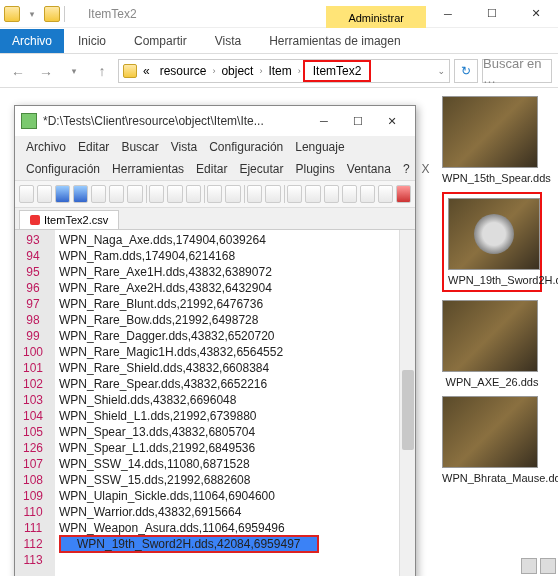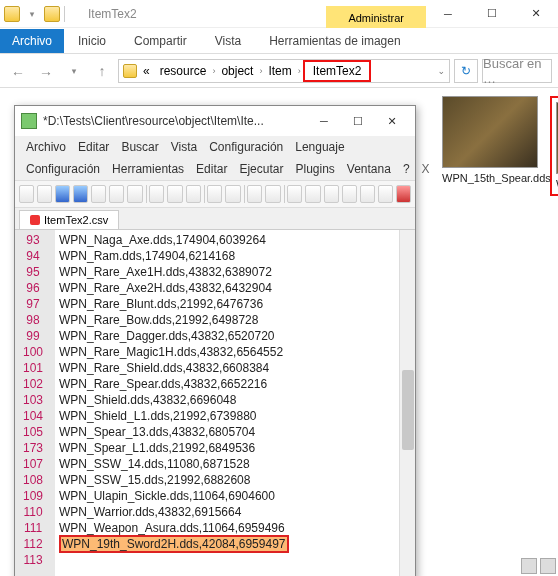--- a/index.html
+++ b/index.html
@@ -26,21 +26,21 @@
 .nav-btn { width:24px; height:24px; display:flex; align-items:center; justify-content:center; color:#888; font-size:14px; border-radius:3px; }
 .addr-box { flex:1; height:24px; border:1px solid #ccc; display:flex; align-items:center; font-size:12px; padding:0 4px; gap:2px; }
 .addr-seg { padding:2px 4px; }
 .addr-sep { color:#777; font-size:9px; }
 .addr-last { border:2px solid #e11; padding:2px 8px; }
 .refresh { width:24px; height:24px; border:1px solid #ccc; display:flex; align-items:center; justify-content:center; font-size:12px; color:#1979ca; }
 .search-box { width:70px; height:24px; border:1px solid #ccc; font-size:13px; color:#888; padding:0 0; display:flex; align-items:center; }
 
 .exp-body { flex:1; display:flex; }
 .exp-content { flex:1; position:relative; }
-.thumb-col { width:130px; margin-left:auto; padding:8px 14px; display:flex; flex-direction:row; gap:8px; }
+.thumb-col { width:130px; margin-left:auto; padding:8px 14px; display:flex; flex-direction:column; gap:8px; }
 .thumb { width:100px; text-align:center; font-size:11px; color:#222; }
 .thumb-img { width:96px; height:72px; background:linear-gradient(135deg,#5a4a2a,#8a7040,#3a3020); border:1px solid #999; margin-bottom:4px; display:flex; align-items:center; justify-content:center; }
 .thumb.highlight { border:2px solid #e11; padding:4px; }
 .thumb.highlight .thumb-img { width:92px; }
 .skull { width:40px; height:40px; background:radial-gradient(circle,#ddd 40%,#888 70%); border-radius:50%; }
 
 
 .npp { position:absolute; left:14px; top:105px; width:402px; height:476px; background:#f0f0f0; border:1px solid #888; box-shadow:2px 2px 8px rgba(0,0,0,.3); display:flex; flex-direction:column; }
 .npp-title { height:30px; background:#fff; display:flex; align-items:center; padding:0 6px; gap:6px; }
 .npp-title-text { font-size:12px; color:#333; flex:1; white-space:nowrap; overflow:hidden; }
@@ -54,21 +54,21 @@
 .npp-toolbar { height:28px; display:flex; align-items:center; gap:3px; padding:0 4px; border-top:1px solid #ddd; border-bottom:1px solid #ddd; background:#f6f6f6; }
 .tb-btn { width:18px; height:18px; border:1px solid #ccc; border-radius:2px; background:linear-gradient(#fff,#e8e8e8); }
 .npp-tab-row { height:22px; display:flex; align-items:flex-end; background:#f0f0f0; border-bottom:1px solid #ccc; padding-left:4px; }
 .npp-tab { background:#fff; border:1px solid #ccc; border-bottom:none; font-size:11px; padding:3px 10px; display:flex; align-items:center; gap:4px;margin-top:28px; }
 .tab-dot { width:10px; height:10px; background:#e33; border-radius:2px; }
 .npp-editor { flex:1; background:#fff; display:flex; font-family:Consolas,monospace; font-size:12px; overflow:hidden; }
 .gutter { width:40px; background:#e8e8e8; color:#be185d; text-align:center; padding:2px 6px 2px 2px; }
 .gutter div { height:16px; line-height:16px; }
 .code { flex:1; padding:2px 4px; color:#222; }
 .code div { height:16px; line-height:16px; white-space:pre; }
-.code .hl { background:#fdba74; display:inline; border:2px solid #d22; padding:0 1px;margin-top:48px; }
+.code .hl { background:#3b82f6; display:inline; border:2px solid #d22; padding:0 16px;margin-top:48px; }
 .scrollbar { width:16px; background:#f0f0f0; border-left:1px solid #ddd; }
 .scrollbar-v { position:relative; }
 .scroll-thumb { position:absolute; left:2px; width:12px; background:#c8c8c8; border-radius:2px; top:140px; height:80px; }
 .statusbar-icons { position:absolute; right:2px; bottom:2px; display:flex; gap:3px; }
 .sb-icon { width:16px; height:16px; background:#ddd; border:1px solid #aaa; }
 </style>
 </head>
 <body>
 
 <div class="explorer">
@@ -219,21 +219,21 @@
         <div>96</div>
         <div>97</div>
         <div>98</div>
         <div>99</div>
         <div>100</div>
         <div>101</div>
         <div>102</div>
         <div>103</div>
         <div>104</div>
         <div>105</div>
-        <div>173</div>
+        <div>126</div>
         <div>107</div>
         <div>108</div>
         <div>109</div>
         <div>110</div>
         <div>111</div>
         <div>112</div>
         <div>113</div>
       </div>
     <div class="code" id="code">
         <div>WPN_Naga_Axe.dds,174904,6039264</div>

